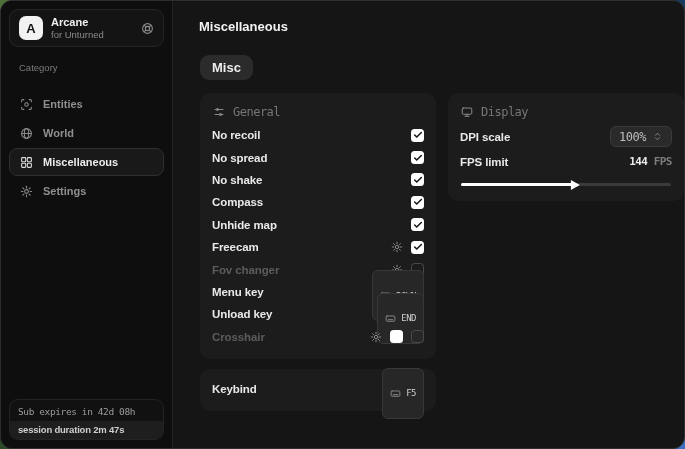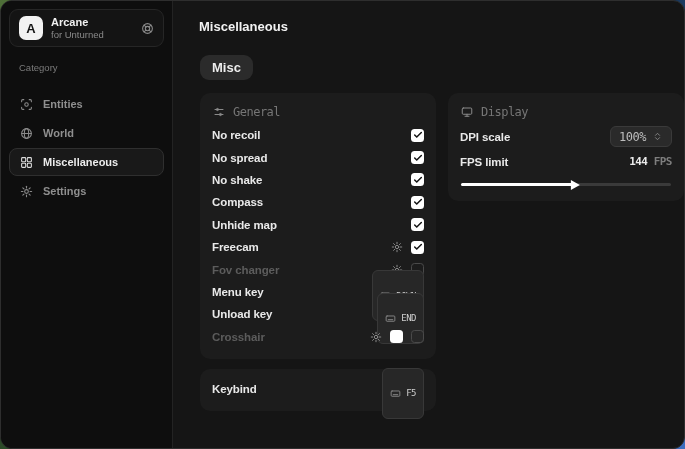--- a/index.html
+++ b/index.html
@@ -174,20 +174,24 @@
               <line x1="5.2" y1="5.2" x2="7.3" y2="7.3"></line>
               <line x1="16.7" y1="16.7" x2="18.8" y2="18.8"></line>
               <line x1="18.8" y1="5.2" x2="16.7" y2="7.3"></line>
               <line x1="7.3" y1="16.7" x2="5.2" y2="18.8"></line>
             </svg>
           </span>
           <span>Settings</span>
         </div>
       </div>
 
+    <div class="sidebar-footer">
+      <div class="sub-line">Sub expires in 42d 08h</div>
+      <div class="session-line">session duration 2m 47s</div>
+    </div>
   </div>
 
   <div class="main">
 
     <div class="main-title">Miscellaneous</div>
 
     <div class="tabbar">
       <span class="tab-pill">Misc</span>
     </div>
 

